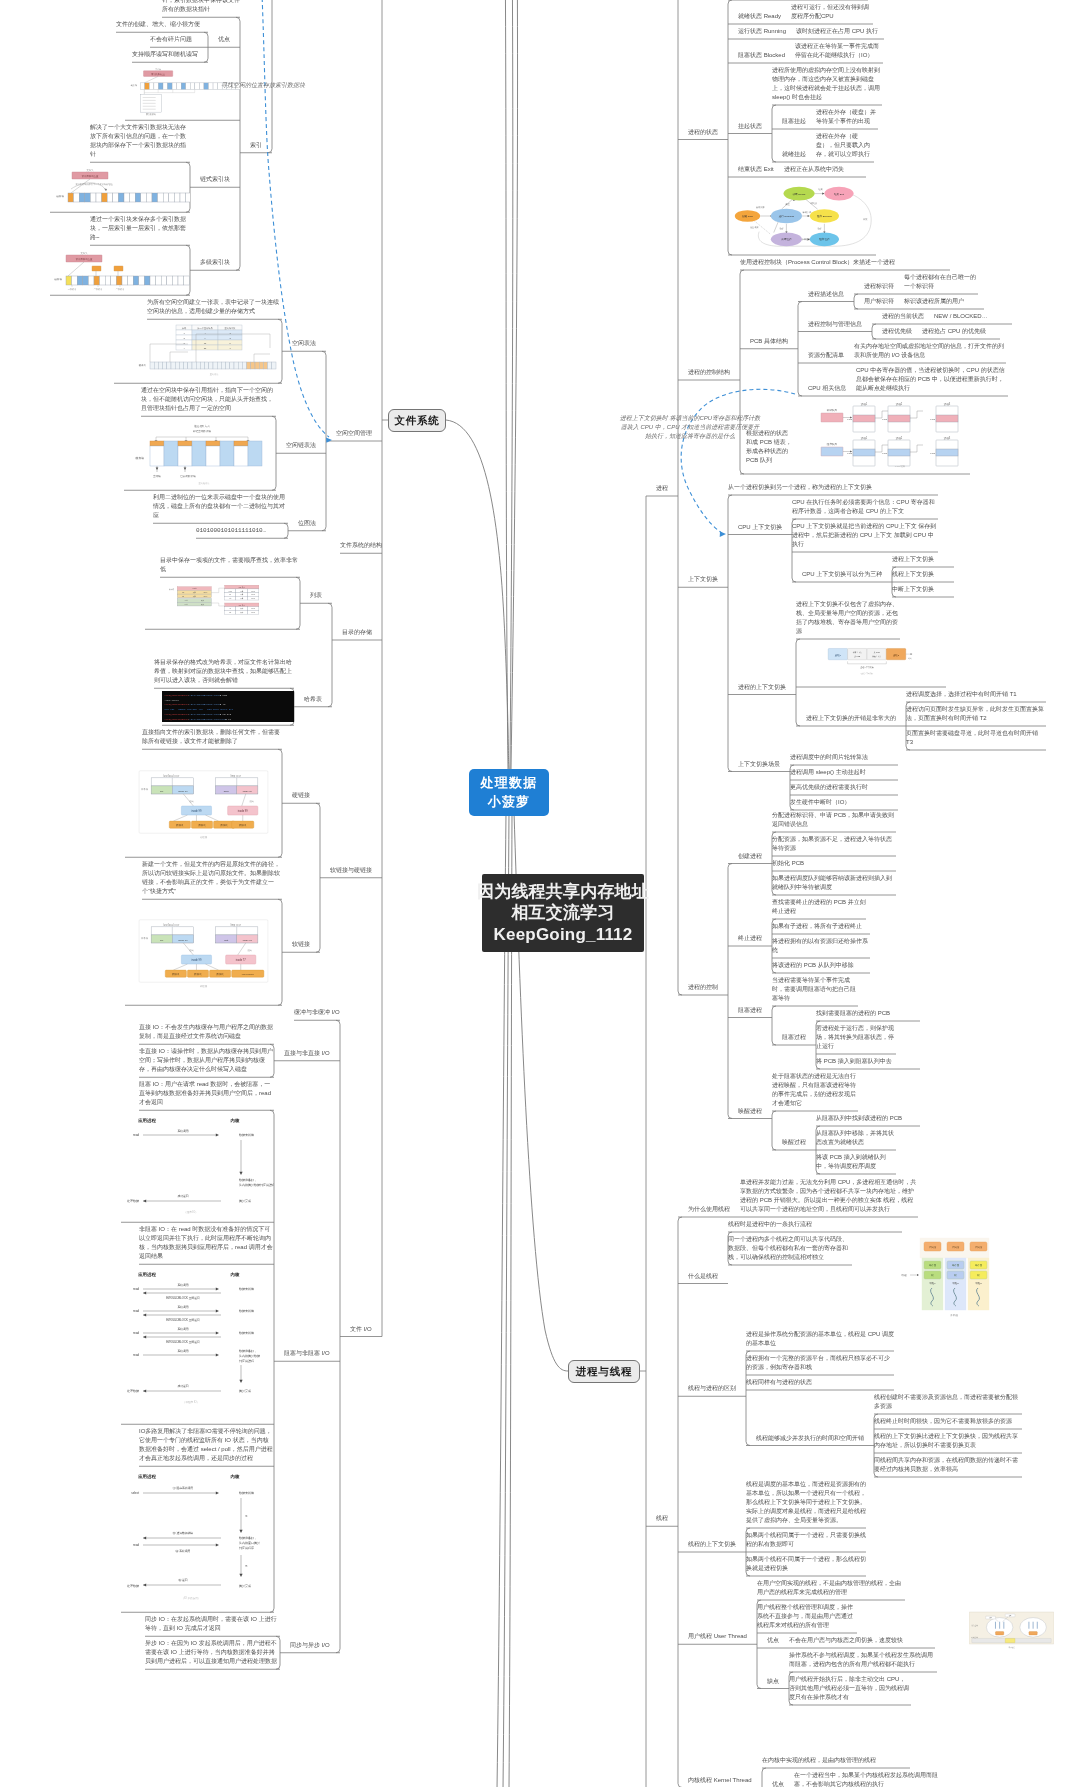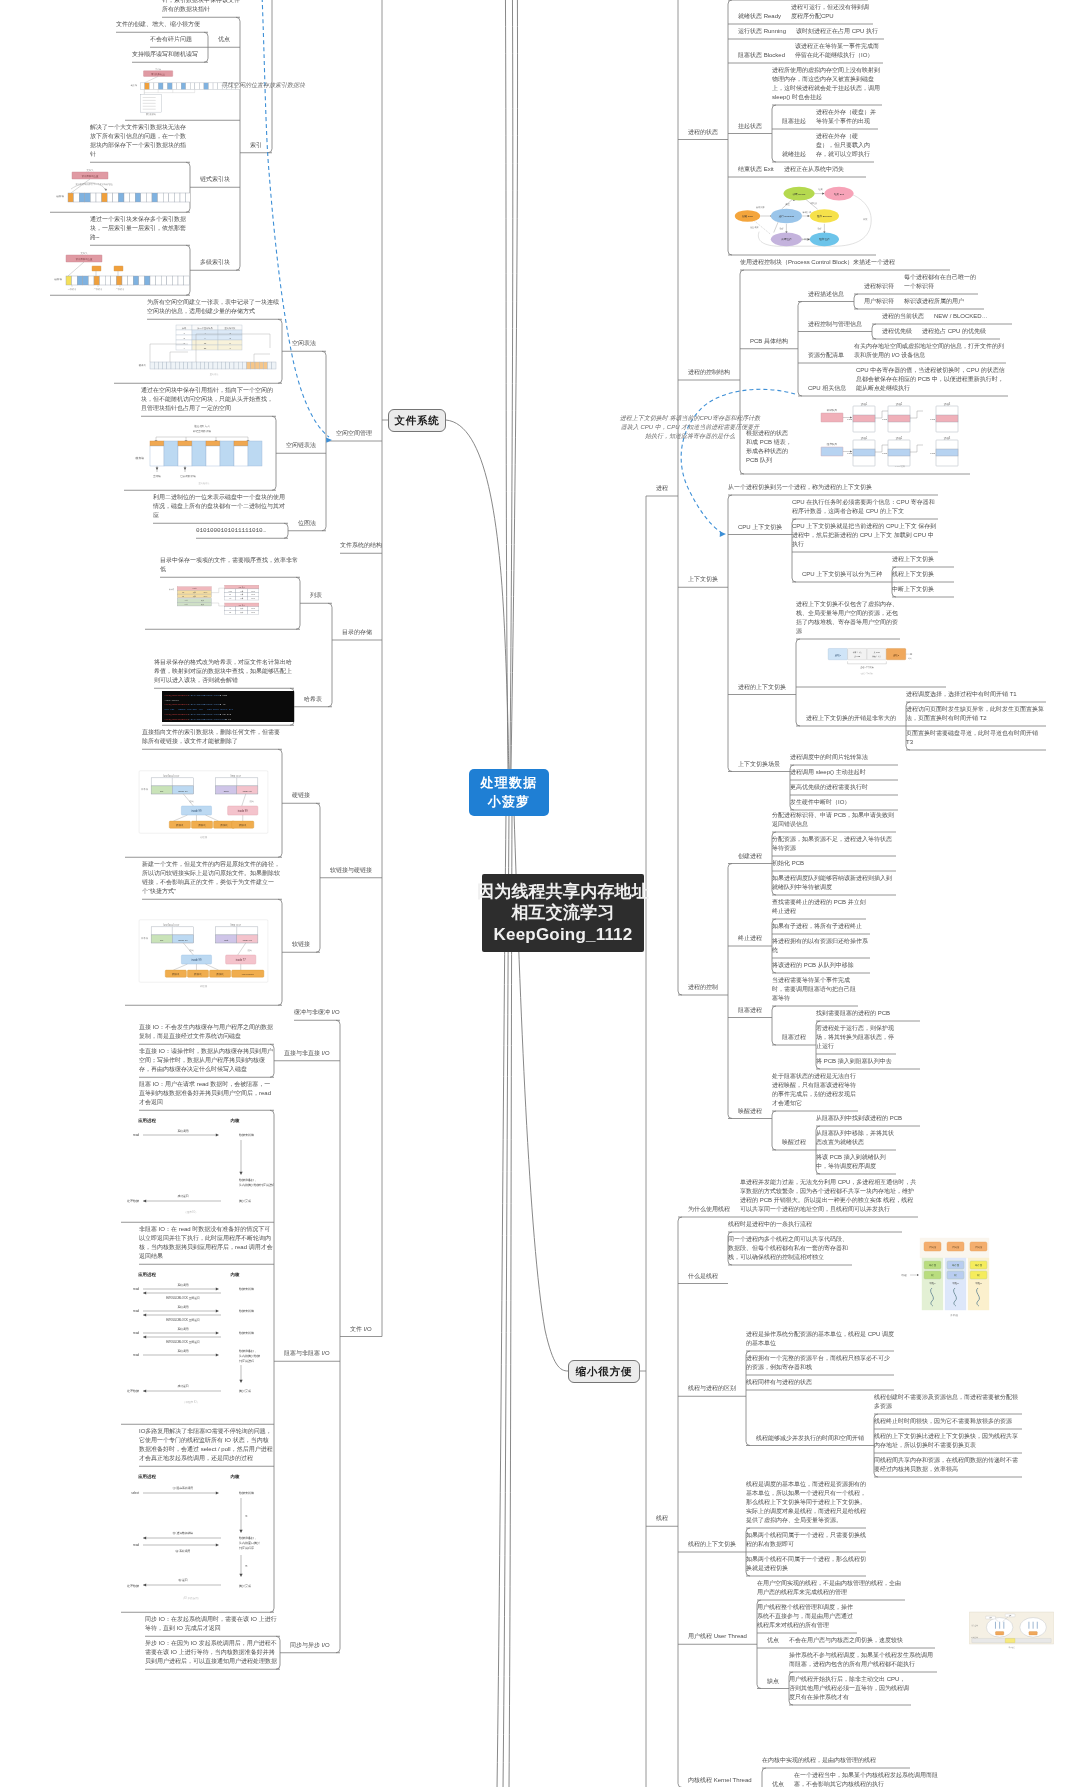--- a/index.html
+++ b/index.html
@@ -807,21 +807,21 @@
             <text x="62" y="112" font-size="2.8" fill="#3b3b3b" text-anchor="middle" font-family="Liberation Sans, sans-serif">⑥ 返回</text>
             <path d="M100 116H22" stroke="#6a6a6a" stroke-width="0.45"></path>
             <path d="M22 116l3.2 -1.6v3.2z" fill="#4a4a4a" stroke="none"></path>
             <text x="18" y="118" font-size="3" fill="#3b3b3b" text-anchor="end" font-family="Liberation Sans, sans-serif">处理数据</text>
             <text x="70" y="130" font-size="2.6" fill="#b8b8b8" text-anchor="middle" font-family="Liberation Sans, sans-serif">（IO 多路复用）</text>
           </g>
         </svg></div>
       <div class="tx" style="left: 290px; top: 1640.75px;">同步与异步 I/O</div>
       <div class="tx" style="left: 145px; top: 1615.25px; width: 135px;">同步 IO：在发起系统调用时，需要在该 IO 上进行等待，直到 IO 完成后才返回</div>
       <div class="tx" style="left: 145px; top: 1639.25px; width: 135px;">异步 IO：在因为 IO 发起系统调用后，用户进程不需要在该 IO 上进行等待，当内核数据准备好并拷贝到用户进程后，可以直接通知用户进程处理数据</div>
-      <div class="node l1" style="left: 568px; top: 1359.5px; width: 72px; height: 23px; line-height: 14px;">缩小很方便</div>
+      <div class="node l1" style="left: 568px; top: 1359.5px; width: 72px; height: 23px; line-height: 14px;">进程与线程</div>
       <div class="tx" style="left: 656px; top: 484px;">进程</div>
       <div class="tx" style="left: 688px; top: 127.5px;">进程的状态</div>
       <div class="tx" style="left: 738px; top: 12px;">就绪状态 Ready</div>
       <div class="tx" style="left: 791px; top: 3px; width: 82px;">进程可运行，但还没有得到调度程序分配CPU</div>
       <div class="tx" style="left: 738px; top: 27px;">运行状态 Running</div>
       <div class="tx" style="left: 796px; top: 27px; width: 88px;">该时刻进程正在占用 CPU 执行</div>
       <div class="tx" style="left: 738px; top: 51px;">阻塞状态 Blocked</div>
       <div class="tx" style="left: 795px; top: 42px; width: 88px;">该进程正在等待某一事件完成而停留在此不能继续执行（IO）</div>
       <div class="tx" style="left: 738px; top: 121.5px;">挂起状态</div>
       <div class="tx" style="left: 772px; top: 66px; width: 110px;">进程所使用的虚拟内存空间上没有映射到物理内存，而这些内存又被置换到磁盘上，这时候进程就会处于挂起状态，调用 sleep() 时也会挂起</div>

